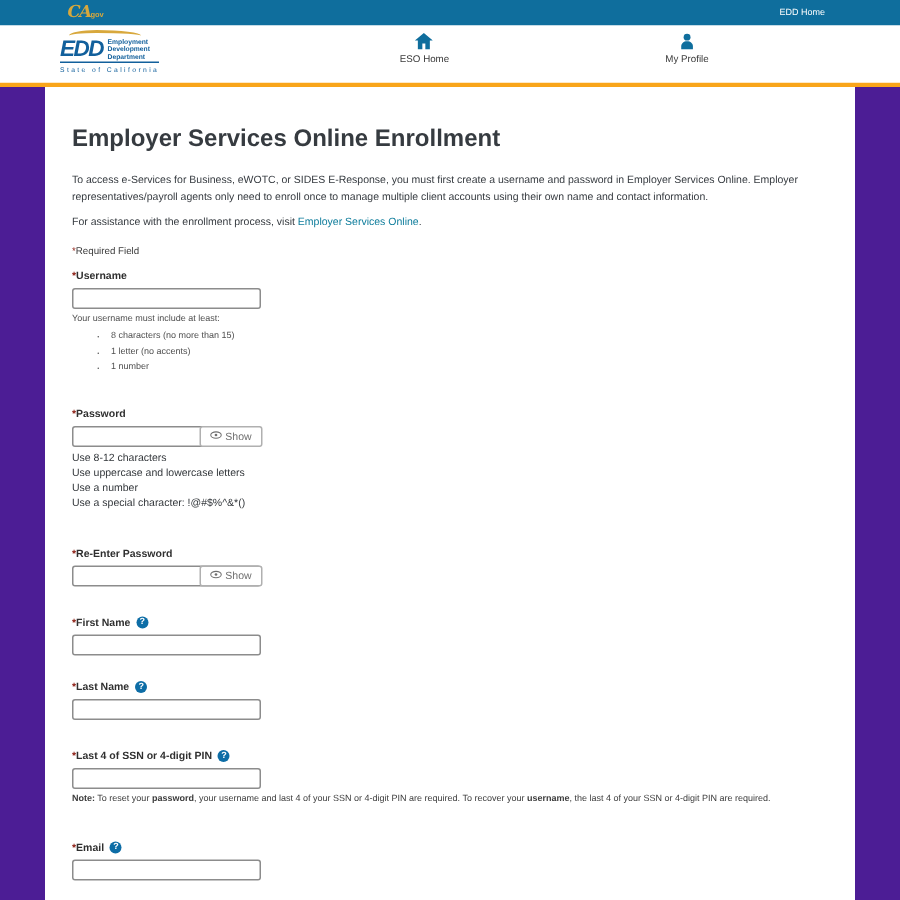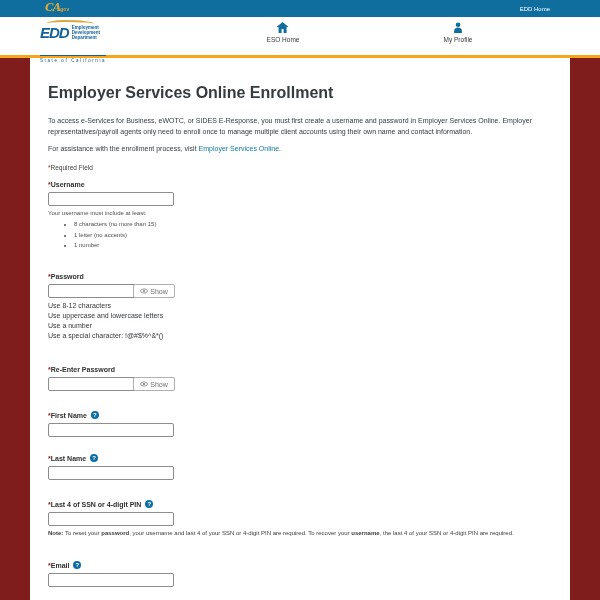--- a/index.html
+++ b/index.html
@@ -14,38 +14,38 @@
   .ca-logo .gov { font-size:5px; font-style:normal; letter-spacing:0;
     font-family:"Liberation Sans", sans-serif; }
   .topbar-link { color:#ffffff; font-size:6px; text-decoration:none; cursor:pointer; }
 
   
   .header { height:38px; background:#ffffff; position:relative; }
   .edd-logo { position:absolute; left:40px; top:3px; cursor:pointer; }
   .edd-arc { width:48px; height:5px; border-top:2px solid #d8a83c;
     border-radius:50% 80% 0 0 / 100% 100% 0 0; margin-left:6px; }
   .edd-row { display:flex; align-items:flex-end; gap:3px;
-    border-bottom:1px solid #12609c; padding-bottom:15px; }
+    border-bottom:1px solid #12609c; padding-bottom:1px; }
   .edd-acronym { font-size:15px; font-weight:bold; font-style:italic;
     color:#12609c; letter-spacing:-1px; line-height:14px; }
   .edd-lines { display:flex; flex-direction:column; }
   .edd-lines span { font-size:4.5px; font-weight:bold; color:#12609c; line-height:5px; }
   .edd-state { font-size:4.5px; color:#12609c; letter-spacing:1.6px;
     margin-top:1.5px; text-align:center; }
   .nav-item { position:absolute; top:5px; transform:translateX(-50%);
     display:flex; flex-direction:column; align-items:center; cursor:pointer; }
   .nav-eso { left:283px; }
   .nav-profile { left:458px; }
   .nav-item svg { display:block; }
   .nav-label { font-size:6.5px; color:#3a3a3a; margin-top:3px; white-space:nowrap; }
 
   .gold-rule { height:3px; background:#f9a51a; }
 
   
-  .content-bg { background:#7f1d1d; height:542px; }
+  .content-bg { background:#4c1d95; height:542px; }
   .container { width:540px; height:542px; margin:0 auto; background:#ffffff;
     padding:26px 20px 0 18px; overflow:hidden; }
 
   h1 { font-size:16px; font-weight:bold; color:#363b40; margin-bottom:13px; }
   .intro { font-size:7px; line-height:11px; color:#363b40; margin-bottom:8px;
     max-width:506px; }
   .assist { font-size:7px; color:#363b40; margin-bottom:12px; }
   .assist a { color:#0d7c9b; text-decoration:none; cursor:pointer; }
   .required-field { font-size:6.5px; color:#3c3c3c; margin-bottom:10px; }
   .req { color:#8b1a10; }

